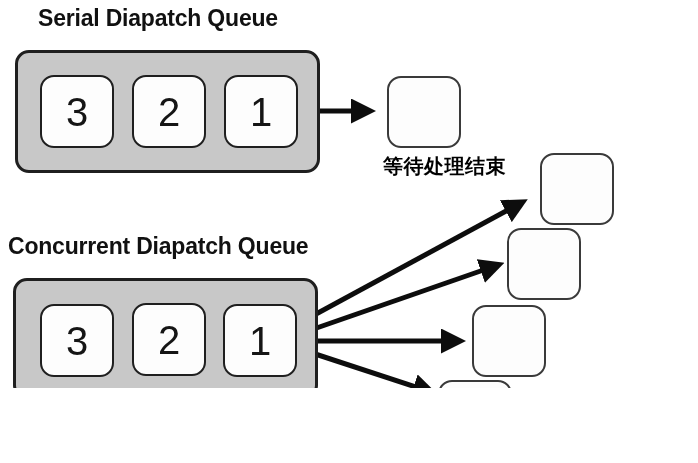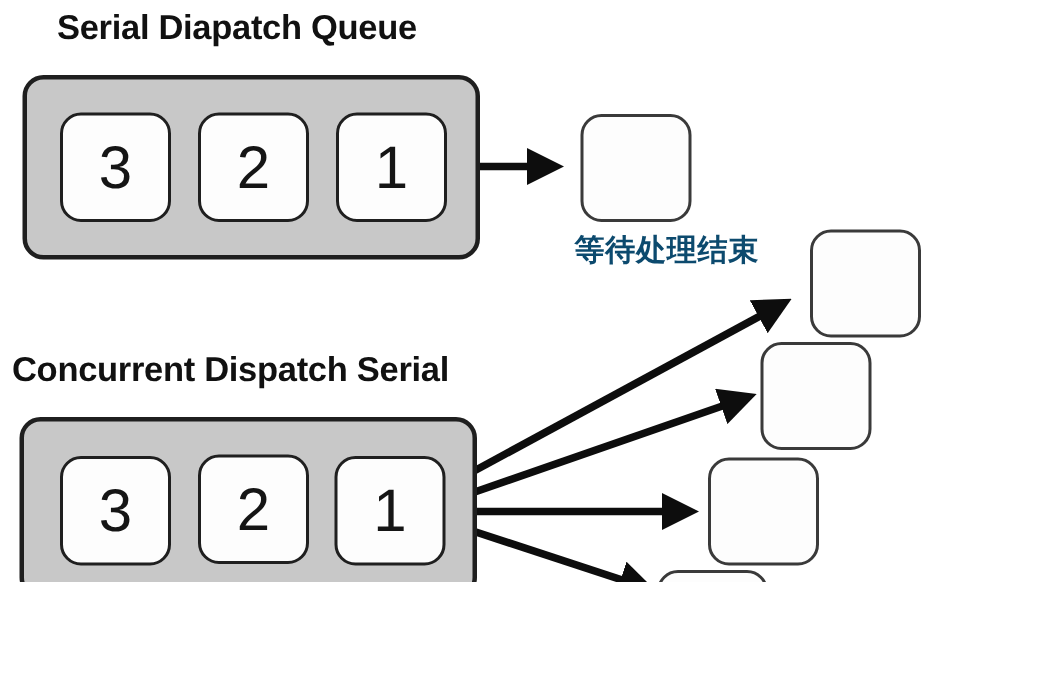--- a/index.html
+++ b/index.html
@@ -61,21 +61,21 @@
     background:var(--task-fill);
     border:2.5px solid #3a3a3a;
     border-radius:14px;
     width:74px;
     height:72px;
   }
   .cjk-label{
     position:absolute;
     font-size:20px;
     font-weight:700;
-    color:#0c4a6e;
+    color:#000000;
     letter-spacing:0.5px;
     white-space:nowrap;
   }
   .arrows{
     position:absolute;
     left:0;top:0;
     width:698px;
     height:463px;
     pointer-events:none;
   }
@@ -109,21 +109,21 @@
     </div>
     <div class="task" style="left:206px;top:22px">
       <span class="num">1</span>
     </div>
   </div>
 
   <div class="result-box" style="left:387px;top:76px"></div>
 
   <div class="cjk-label" style="left:383px;top:153px">等待处理结束</div>
 
-  <div class="title concurrent-title">Concurrent Dispatch Serial</div>
+  <div class="title concurrent-title">Concurrent Diapatch Queue</div>
 
   <div class="queue concurrent-queue">
     <div class="task" style="left:24px;top:23px">
       <span class="num">3</span>
     </div>
     <div class="task" style="left:116px;top:22px">
       <span class="num">2</span>
     </div>
     <div class="task" style="left:207px;top:23px">
       <span class="num">1</span>

